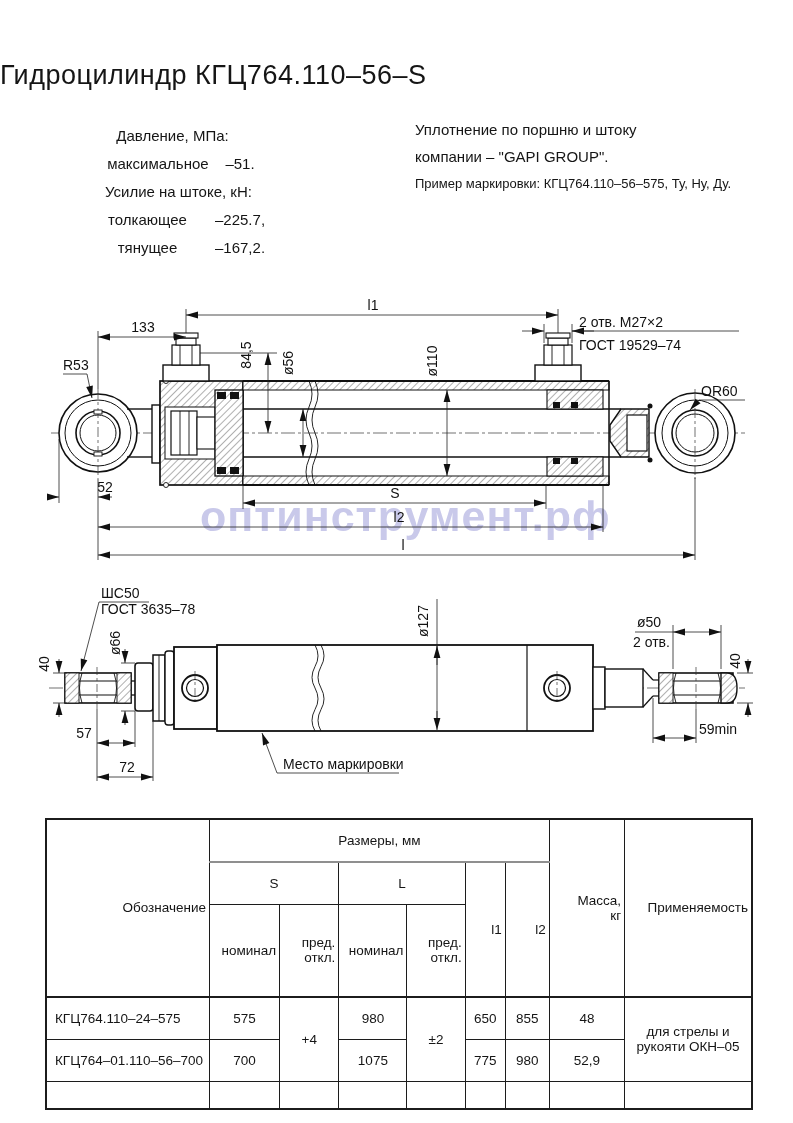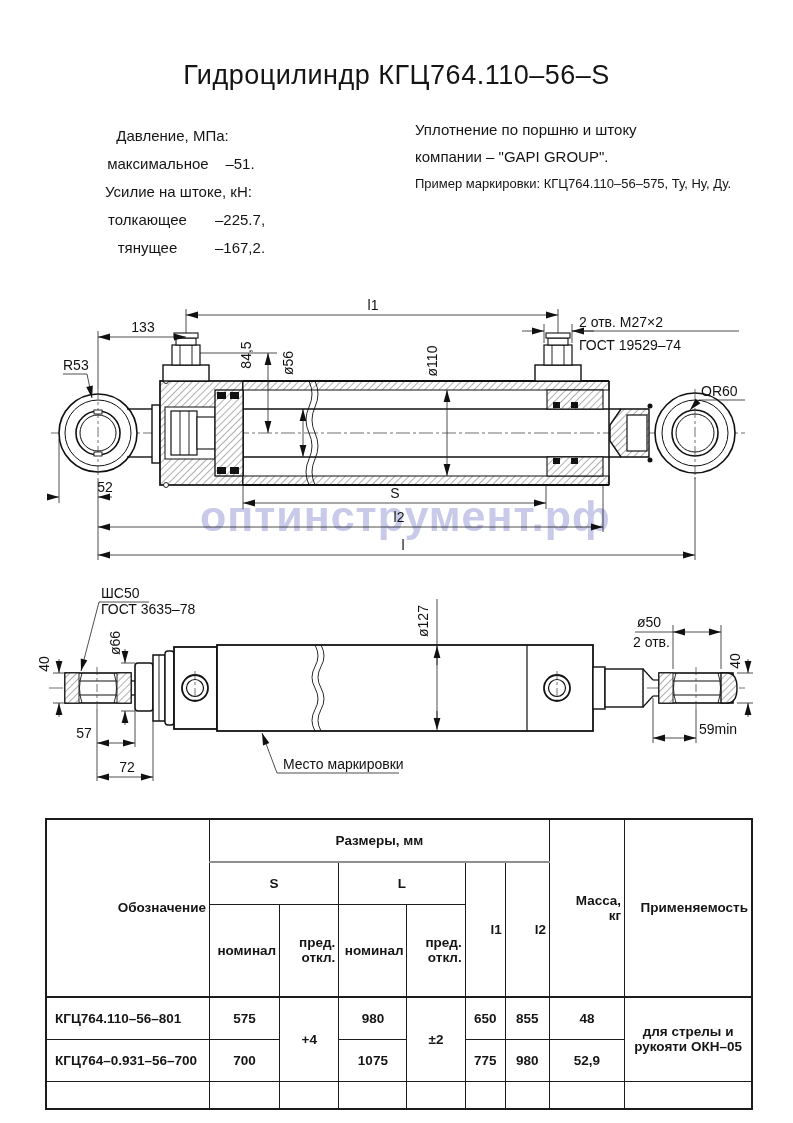--- a/index.html
+++ b/index.html
@@ -1,34 +1,34 @@
 <!DOCTYPE html>
 <html><head>
 <meta charset="utf-8">
 <style>
   html,body{margin:0;padding:0;background:#ffffff;}
   .sheet{position:relative;width:793px;height:1123px;background:#fff;overflow:hidden;
          font-family:"Liberation Sans",sans-serif;color:#151515;}
-  .title{position:absolute;top:60px;left:0;width:100%;text-align:center;
+  .title{position:absolute;top:60px;left:0;width:100%;
          font-size:27px;letter-spacing:.5px;white-space:nowrap;}
   .specs{position:absolute;left:80px;top:122px;font-size:15px;line-height:28px;}
   .specs .row{white-space:nowrap;text-align:center;}
   .specs .lab{display:inline-block;width:135px;}
   .notes{position:absolute;left:415px;top:116px;font-size:15px;line-height:27px;}
   .notes .n3{font-size:13px;}
   .watermark{position:absolute;left:200px;top:492px;font-size:43px;letter-spacing:1px;
              color:#c9c9ea;white-space:nowrap;z-index:1;font-weight:bold;}
   .drw{position:absolute;z-index:2;}
   .dtx14{font-family:"Liberation Sans",sans-serif;font-size:14px;fill:#111;}
   
   .tblwrap{position:absolute;left:45px;top:818px;z-index:3;}
   table.spec{border-collapse:collapse;table-layout:fixed;width:708px;
              font-size:13.5px;color:#151515;}
   table.spec th,table.spec td{border:1px solid #1c1c1c;padding:13px 3px;text-align:center;
-             font-weight:bold;overflow:hidden;}
+             font-weight:normal;overflow:hidden;}
   table.spec .b2{border-bottom-width:2px;text-align:right;}
   table.spec .grayline{border-bottom:2px solid #8f8f8f;}
   table.spec .left{text-align:left;padding-left:8px;}
   table.spec tr.hrow1{height:27px;} table.spec tr.hrow2{height:31px;}
   table.spec tr.hrow3{height:92px;} table.spec tr.drow{height:27px;}
   table.spec tr.erow{height:26px;}
   table.spec{border:2px solid #1c1c1c;}
 </style>
 </head>
 <body>
@@ -359,35 +359,35 @@
         <th rowspan="2" class="b2">l1</th>
         <th rowspan="2" class="b2">l2</th>
       </tr>
       <tr class="hrow3">
         <th class="b2">номинал</th>
         <th class="b2">пред. откл.</th>
         <th class="b2">номинал</th>
         <th class="b2">пред. откл.</th>
       </tr>
       <tr class="drow">
-        <td class="left">КГЦ764.110–56–801</td>
+        <td class="left">КГЦ764.110–24–575</td>
         <td>575</td>
         <td rowspan="2">+4</td>
         <td>980</td>
         <td rowspan="2">±2</td>
         <td>650</td>
         <td>855</td>
         <td>48</td>
         <td rowspan="2">
           <span>для стрелы и</span><br>
           <span>рукояти ОКН–05</span>
         </td>
       </tr>
       <tr class="drow">
-        <td class="left">КГЦ764–0.931–56–700</td>
+        <td class="left">КГЦ764–01.110–56–700</td>
         <td>700</td>
         <td>1075</td>
         <td>775</td>
         <td>980</td>
         <td>52,9</td>
       </tr>
       <tr class="erow">
         <td></td>
             <td></td>
             <td></td>

